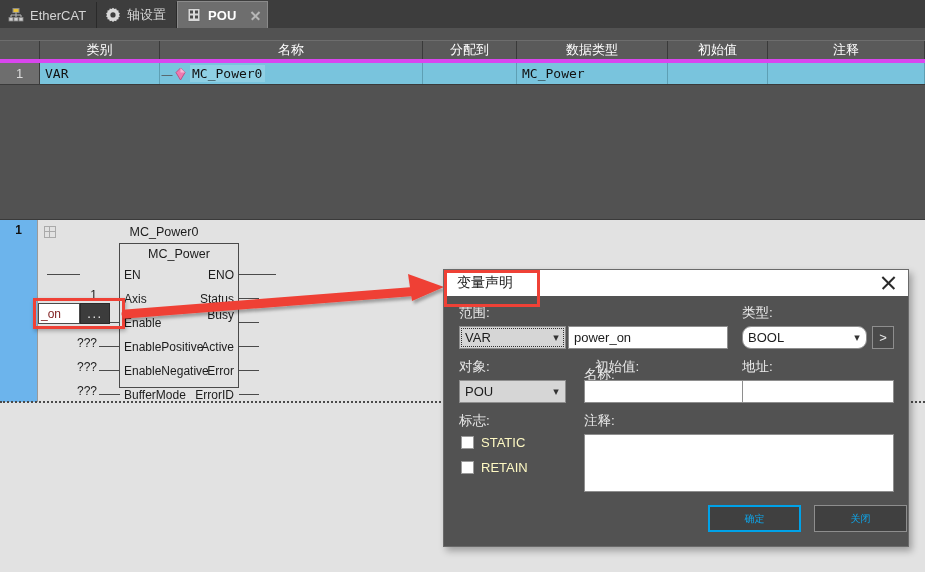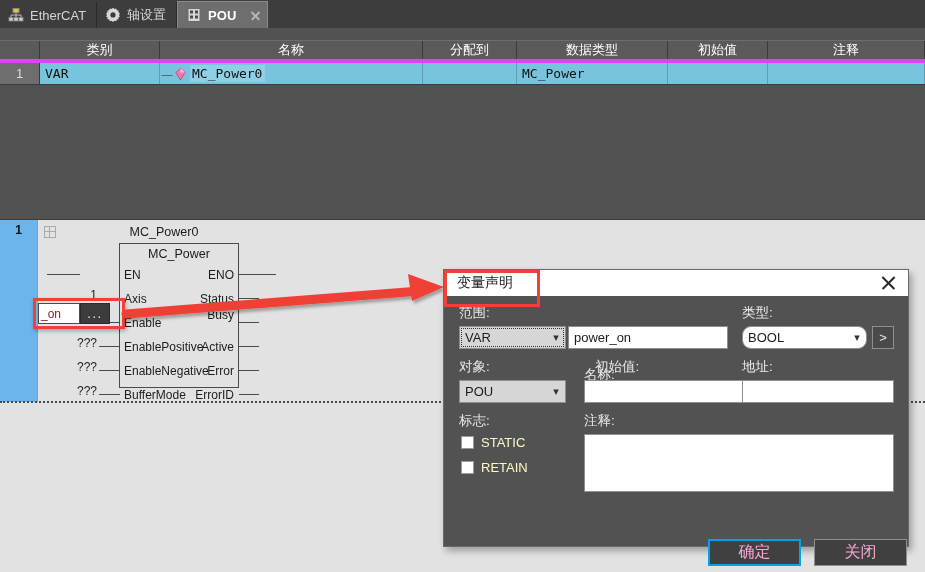--- a/index.html
+++ b/index.html
@@ -249,23 +249,22 @@
   .cbox {
     width: 13px; height: 13px; background: #ffffff; border: 1px solid #9a9a9a;
     flex: none;
   }
   .comment-area {
     position: absolute; background: #ffffff; border: 1px solid #8e8e8e;
   }
   .dbtn {
     position: absolute; height: 27px; width: 93px;
     display: flex; align-items: center; justify-content: center;
-    font-size: 16px; color: #f9a8d4; background: #404040;
+    font-size: 10px; color: #0ea5e9; background: #404040;
     border: 1px solid #8e8e8e;
-    margin-top: 34px;
   }
   .dbtn.primary { border: 2px solid #00a2e8; }
 
   .red-title-box {
     position: absolute; left: 444px; top: 270px;
     width: 96px; height: 37px;
     border: 3px solid #ef4136; z-index: 12;
   }
 </style>
 </head>

